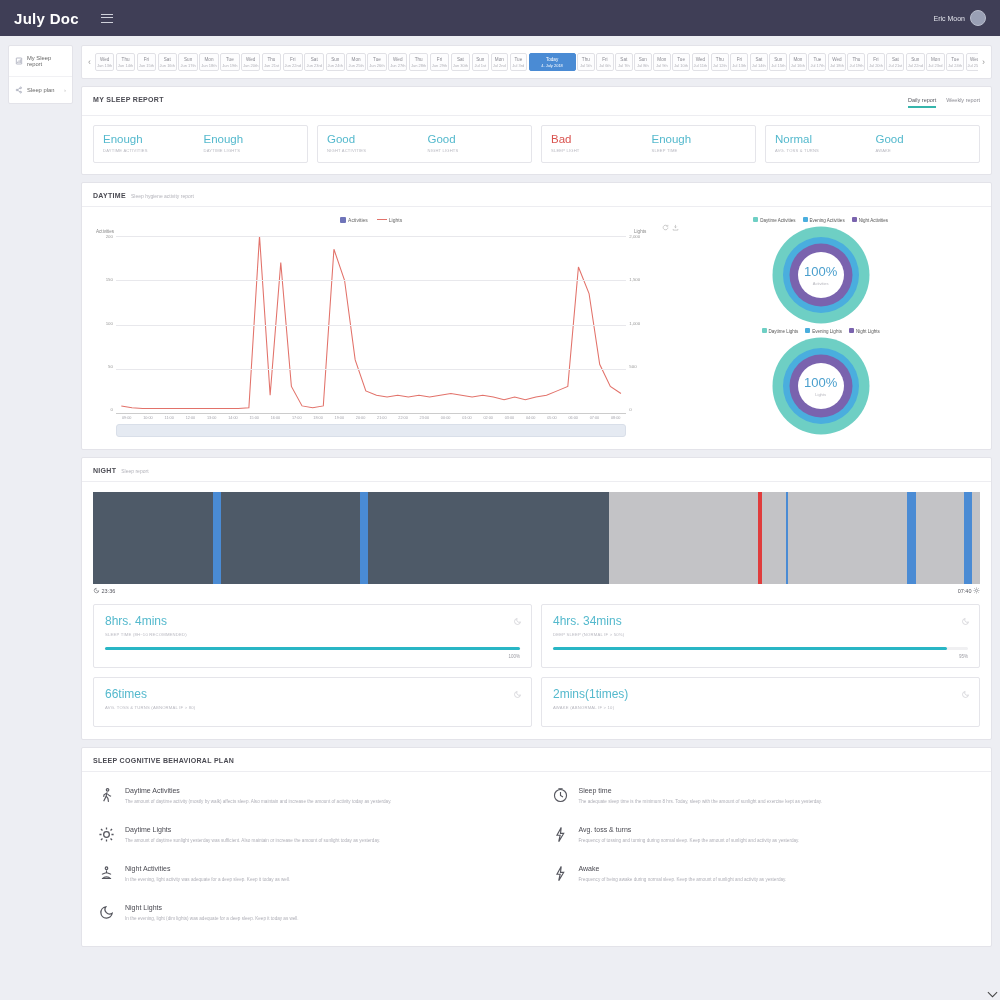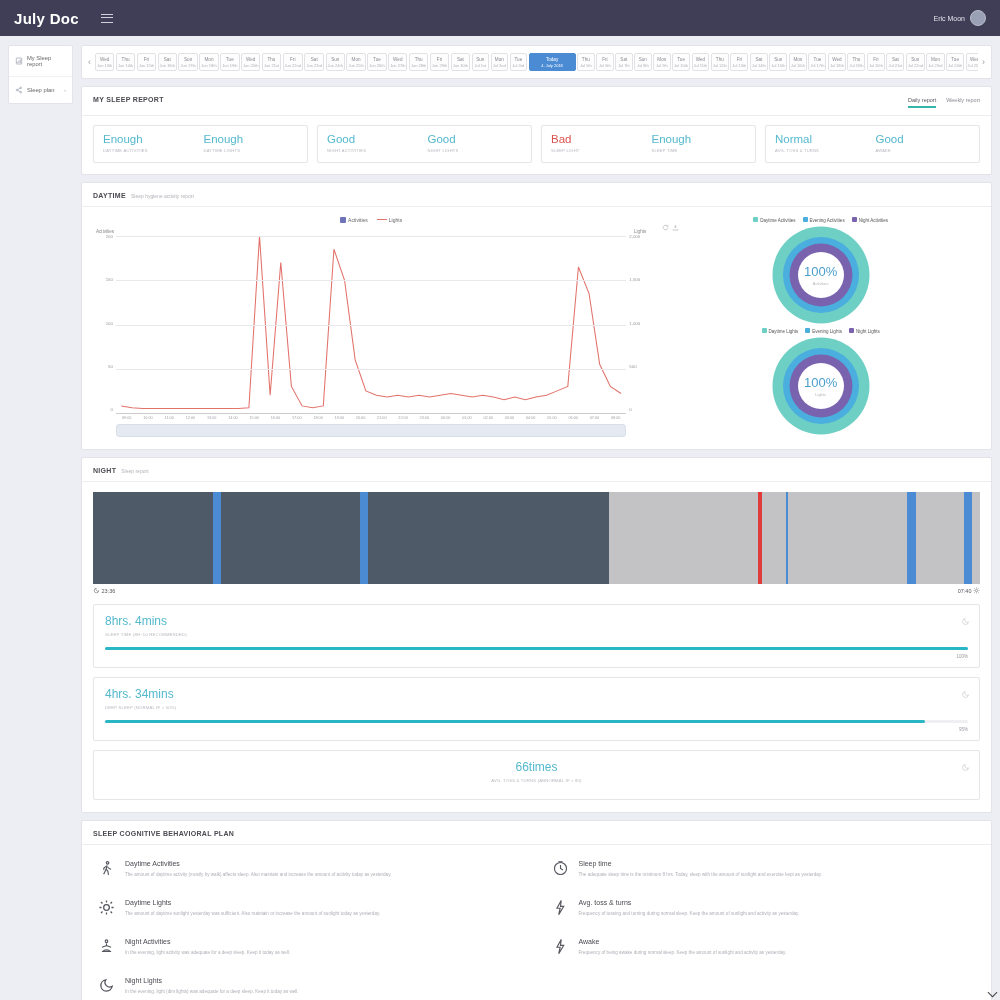--- a/index.html
+++ b/index.html
@@ -86,22 +86,22 @@
   .dcenter .pv { font-size:13px; color:#4a9fcd; font-weight:400; }
   .dcenter .pl { font-size:4px; color:#b5b5bc; margin-top:2px; }
 
   
   .timeline { position:relative; height:92px; margin:10px 11px 3px; overflow:hidden; }
   .stripe { position:absolute; top:0; bottom:0; }
   .tl-labels { display:flex; justify-content:space-between; margin:0 11px; font-size:5.5px; color:#55565e; align-items:center; }
   .tl-labels .tic { width:7px; height:7px; color:#55565e; display:inline-block; vertical-align:-1px; }
   .tl-labels .tic svg { width:100%; height:100%; }
 
-  .stats-grid { display:grid; grid-template-columns:repeat(1,1fr); gap:9px; padding:10px 11px 0; }
-  .stats-grid.last { padding-bottom:12px; padding-top:9px;text-align:center; }
+  .stats-grid { display:grid; grid-template-columns:repeat(2,1fr); gap:9px; padding:10px 11px 0; }
+  .stats-grid.last { padding-bottom:12px; padding-top:9px; }
   .stat { border:1px solid #e5e5ea; border-radius:2px; padding:9px 11px 8px; position:relative; min-height:50px; }
   .stat .val { font-size:12px; font-weight:400; color:#54b9cd; }
   .stat .lab { font-size:4.2px; color:#b8b8c0; margin-top:4px; letter-spacing:.2px; }
   .stat .cicon { position:absolute; top:7px; right:9px; width:9px; height:9px; color:#c9c9d0; }
   .stat .cicon svg { width:100%; height:100%; }
   .ptrack { height:3px; background:#f0f0f2; margin-top:10px; border-radius:2px; }
   .pfill { height:100%; background:#29b6c5; border-radius:2px; }
   .ppct { font-size:4.5px; color:#9b9ba2; text-align:right; margin-top:4px; }
 
   
@@ -611,20 +611,27 @@
           </div>
         </div>
       <div class="stats-grid last">
           <div class="stat">
             <span class="cicon"><svg viewBox="0 0 24 24" fill="none" stroke="currentColor" stroke-width="1.8">
                 <path d="M20 13A8 8 0 1 1 11 4a6.5 6.5 0 0 0 9 9z"></path>
               </svg></span>
             <div class="val ">66times</div>
             <div class="lab">AVG. TOSS &amp; TURNS (ABNORMAL IF &gt; 80)</div>
           </div>
+          <div class="stat bad">
+            <span class="cicon"><svg viewBox="0 0 24 24" fill="none" stroke="currentColor" stroke-width="1.8">
+                <path d="M20 13A8 8 0 1 1 11 4a6.5 6.5 0 0 0 9 9z"></path>
+              </svg></span>
+            <div class="val tone-alert">2mins(1times)</div>
+            <div class="lab">AWAKE (ABNORMAL IF &gt; 10)</div>
+          </div>
         </div>
     </div>
 
     <div class="card">
       <div class="section-head">
         <span class="section-title">SLEEP COGNITIVE BEHAVIORAL PLAN</span>
       </div>
       <div class="plan-grid">
         <div class="plan-col">
             <div class="plan-item">

